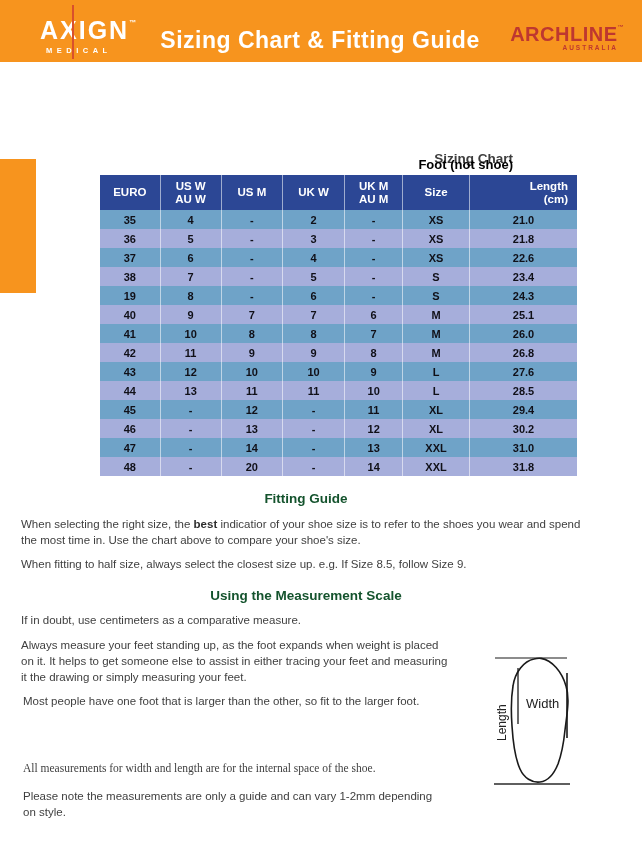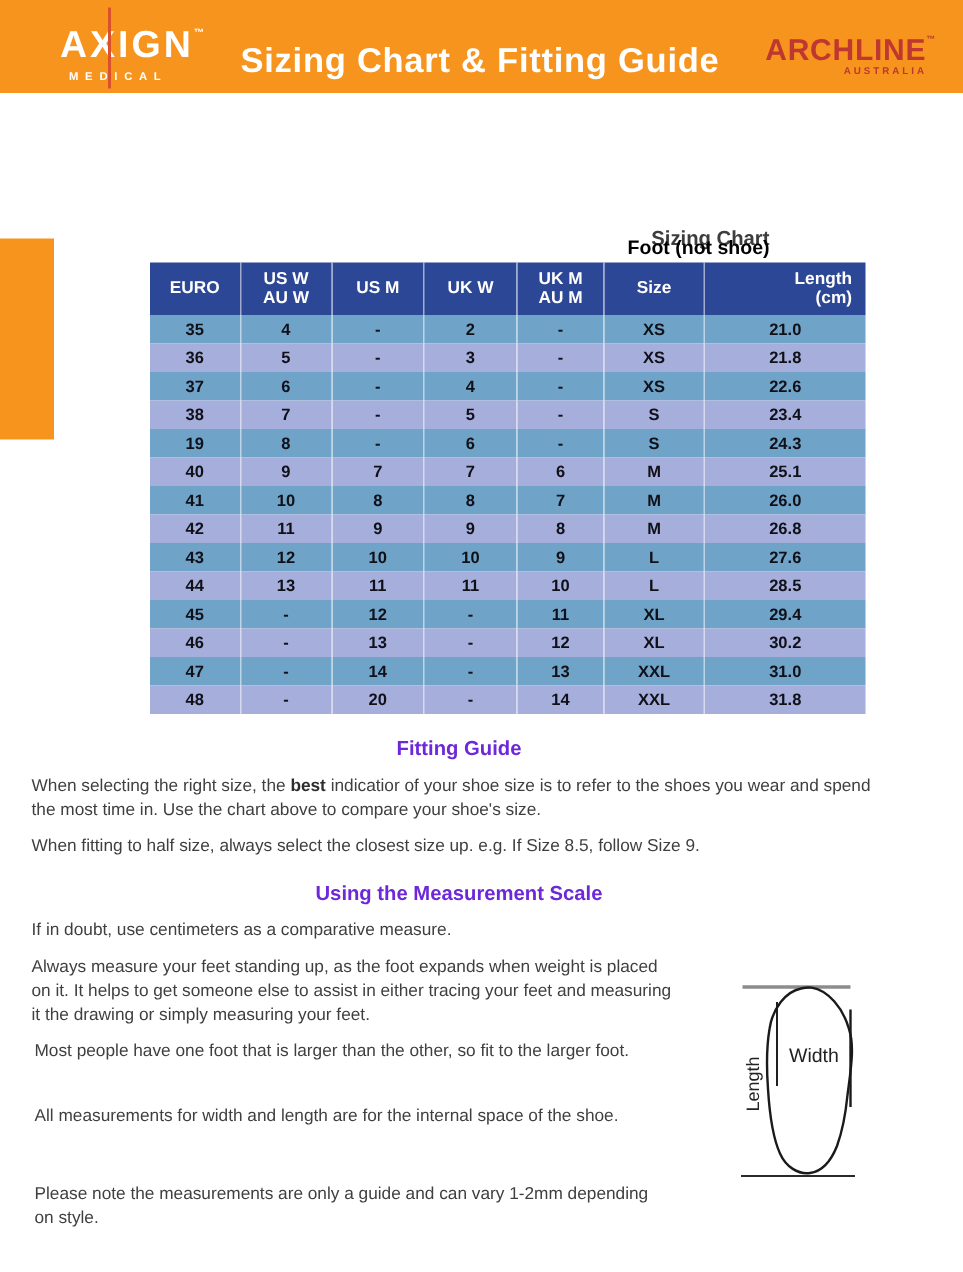--- a/index.html
+++ b/index.html
@@ -71,34 +71,34 @@
   .size-table td {
     height:19px; font-size:11px; font-weight:bold; color:#101018;
     text-align:center; vertical-align:middle;
   }
   tr.row-a td { background:var(--row-blue,#6FA3C8); }
   tr.row-b td { background:var(--row-lavender,#A6AEDB); }
 
   
   .sec-heading {
     position:absolute; left:0; width:612px; text-align:center;
-    font-size:13.5px; font-weight:bold; color:#6d28d9;
+    font-size:13.5px; font-weight:bold; color:#14532d;
   }
   #fitting-heading { top:491px; }
   #ums-heading { top:588px; }
   .para {
     position:absolute; left:21px; font-size:11.5px; color:#3f3f3f;
     line-height:16px; white-space:pre-line;
   }
   #fg-p1 { top:516px; width:604px; }
   #fg-p2 { top:556px; width:604px; }
   #ums-p1 { top:612px; width:604px; }
   #ums-p2 { top:637px; width:478px; }
   #ums-p3 { top:693px; width:604px; left:23px; }
-  #ums-p4 { top:736px; width:604px; left:23px; }
+  #ums-p4 { top:760px; width:604px; left:23px;font-family:Liberation Serif, serif; }
   #ums-p5 { top:788px; width:470px; left:23px; }
   .bold { font-weight:bold; color:#2e2e2e; }
 
   
   .foot-diagram { position:absolute; left:488px; top:646px; width:152px; height:152px; }
 </style>
 </head>
 <body>
 
 <div class="page">

